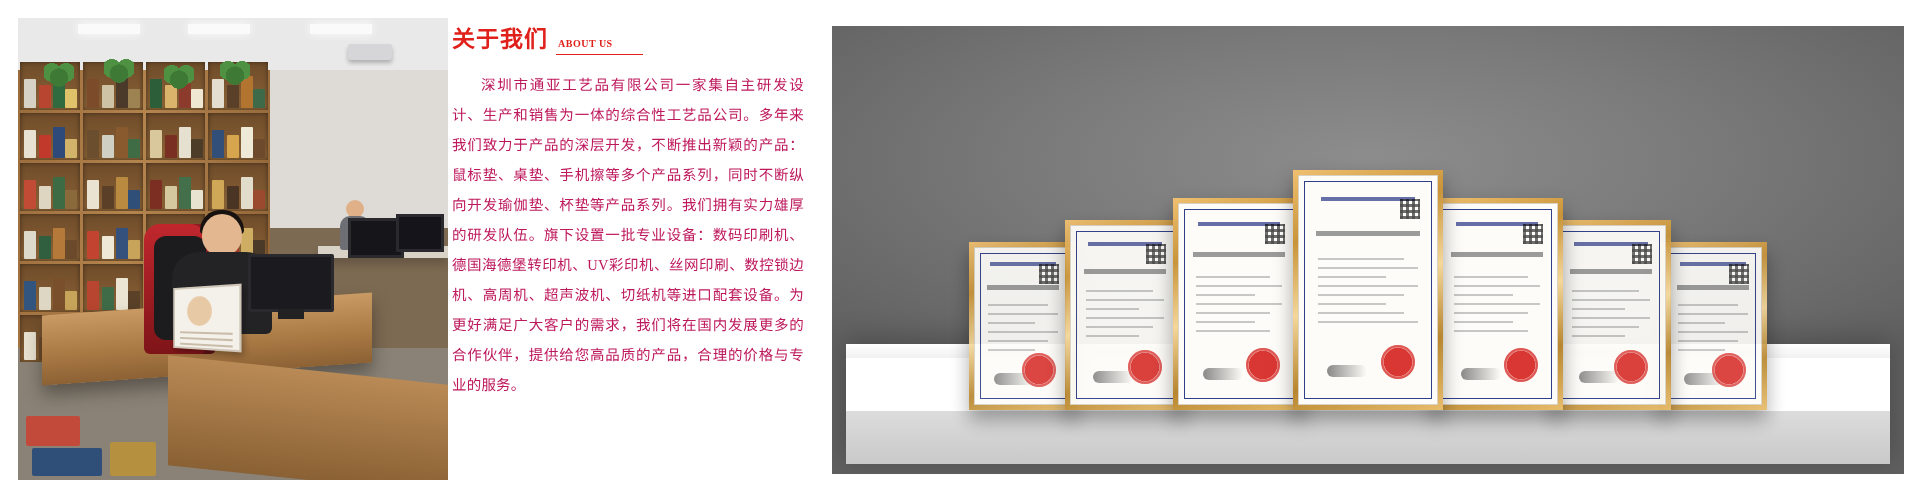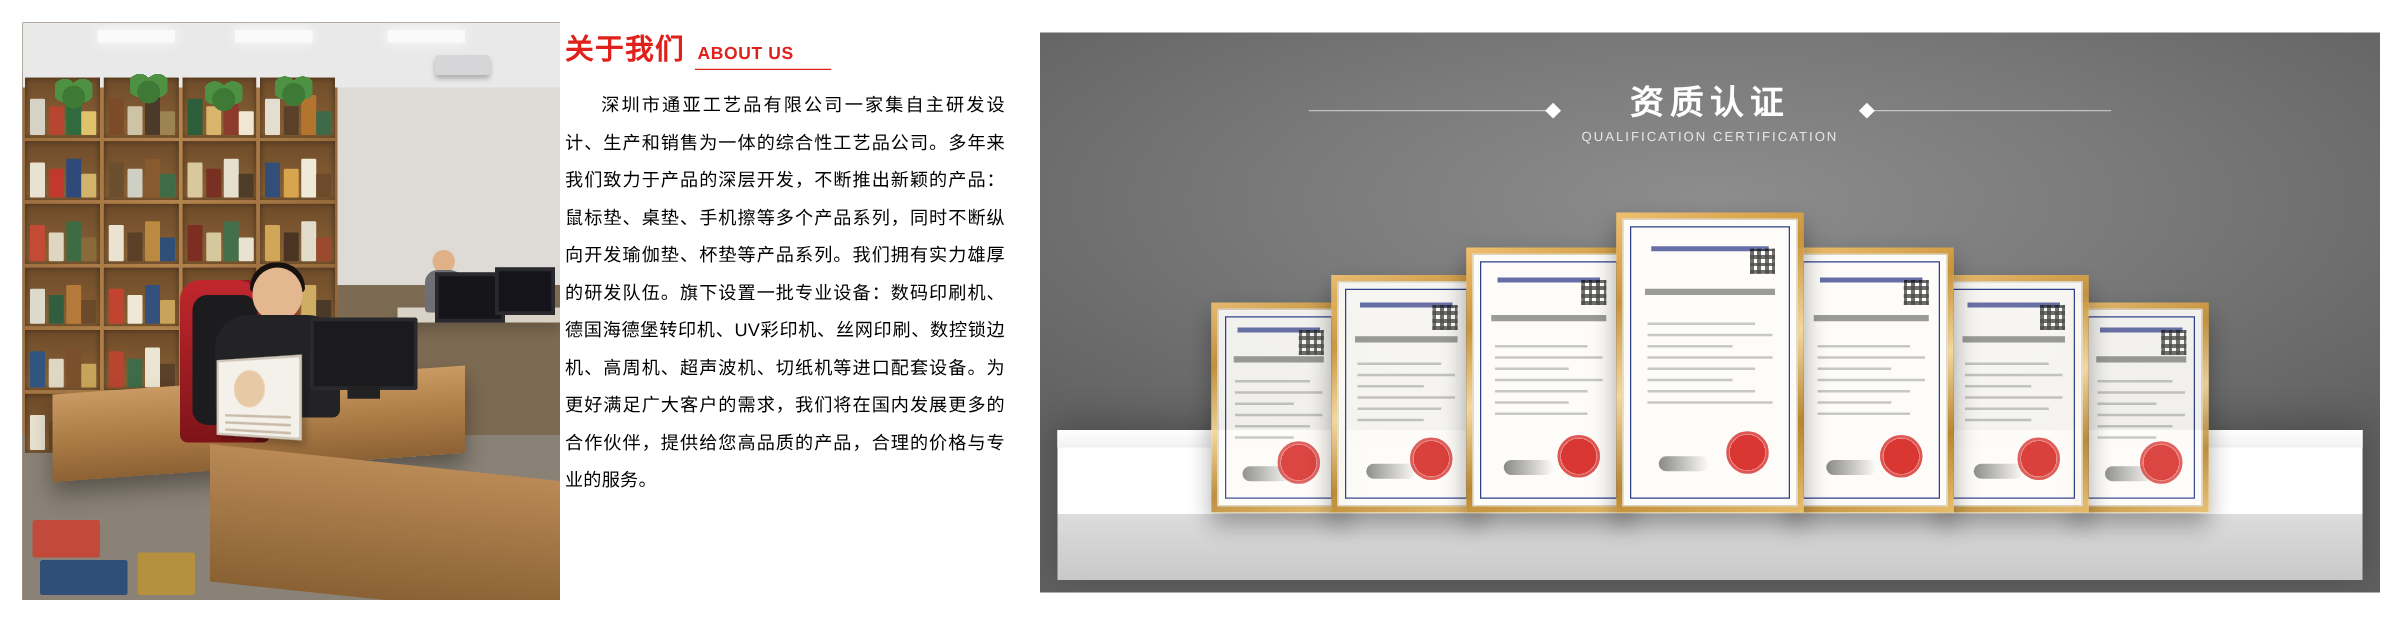--- a/index.html
+++ b/index.html
@@ -8,20 +8,21 @@
     width: 1920px; height: 500px;
     background: #ffffff;
     font-family: "Liberation Sans", "DejaVu Sans", sans-serif;
     overflow: hidden;
   }
   .page {
     position: relative;
     width: 1920px; height: 382px;
     display: flex;
     align-items: flex-start;
+    font-family: Liberation Serif, serif;
   }
 
   
   .photo-wrap {
     position: absolute;
     left: 18px; top: 18px;
     width: 430px; height: 462px;
     overflow: hidden;
     background: #5a4634;
   }
@@ -184,39 +185,39 @@
     margin-bottom: 16px;
   }
   .about-title-cn {
     font-size: 23px;
     font-weight: 700;
     color: #e0201b;
     letter-spacing: 1px;
     white-space: nowrap;
   }
   .about-title-en {
-    font-size: 14px;
+    font-size: 10px;
     font-weight: 700;
     color: #e0201b;
     letter-spacing: .5px;
     position: relative;
     padding-right: 6px;
     white-space: nowrap;
   }
   .about-title-en:after {
     content: "";
     position: absolute;
     left: -2px; right: -24px; bottom: -6px;
     height: 1px;
     background: #e0201b;
   }
   .about-body {
     font-size: 14.5px;
     line-height: 30px;
-    color: #000000;
+    color: #be185d;
     text-indent: 2em;
     text-align: justify;
     letter-spacing: .2px;
   }
 
   
   .certs {
     position: absolute;
     left: 832px; top: 26px;
     width: 1072px; height: 448px;
@@ -561,28 +562,20 @@
   <div class="about">
     <div class="about-head">
       <span class="about-title-cn">关于我们</span>
       <span class="about-title-en">ABOUT US</span>
     </div>
     <p class="about-body">深圳市通亚工艺品有限公司一家集自主研发设计、生产和销售为一体的综合性工艺品公司。多年来我们致力于产品的深层开发，不断推出新颖的产品：鼠标垫、桌垫、手机擦等多个产品系列，同时不断纵向开发瑜伽垫、杯垫等产品系列。我们拥有实力雄厚的研发队伍。旗下设置一批专业设备：数码印刷机、德国海德堡转印机、UV彩印机、丝网印刷、数控锁边机、高周机、超声波机、切纸机等进口配套设备。为更好满足广大客户的需求，我们将在国内发展更多的合作伙伴，提供给您高品质的产品，合理的价格与专业的服务。</p>
   </div>
 
   <div class="certs">
 
-    <div class="certs-head">
-      <span class="rule left"></span>
-      <span class="certs-titles">
-        <span class="certs-title-cn">资质认证</span>
-        <div class="certs-title-en">QUALIFICATION CERTIFICATION</div>
-      </span>
-      <span class="rule right"></span>
-    </div>
 
     <div class="pedestal"></div>
 
     <div class="cert-row">
 
       <div class="cert c1">
         <div class="paper">
           <div class="cn-head"></div>
             <div class="qr"></div>
             <div class="cert-name"></div>

